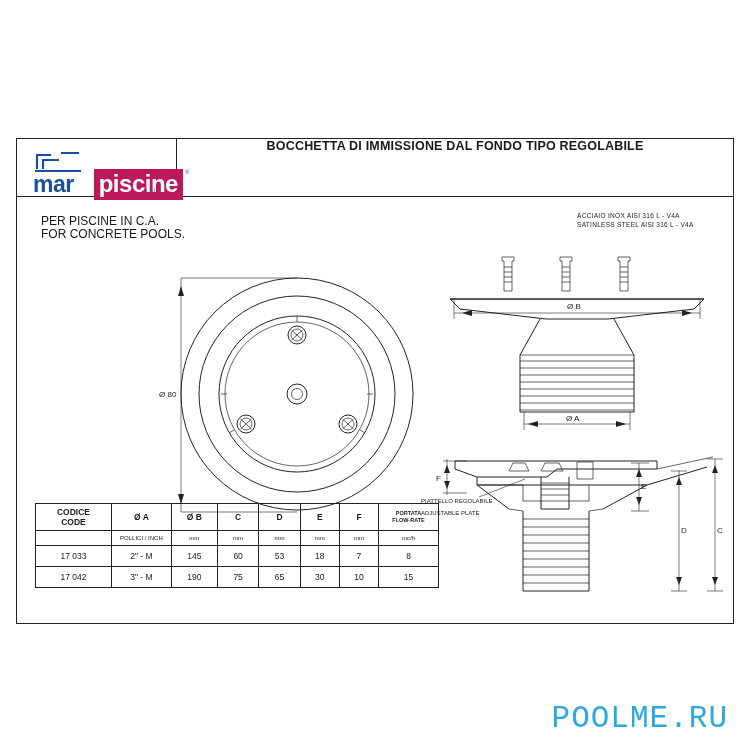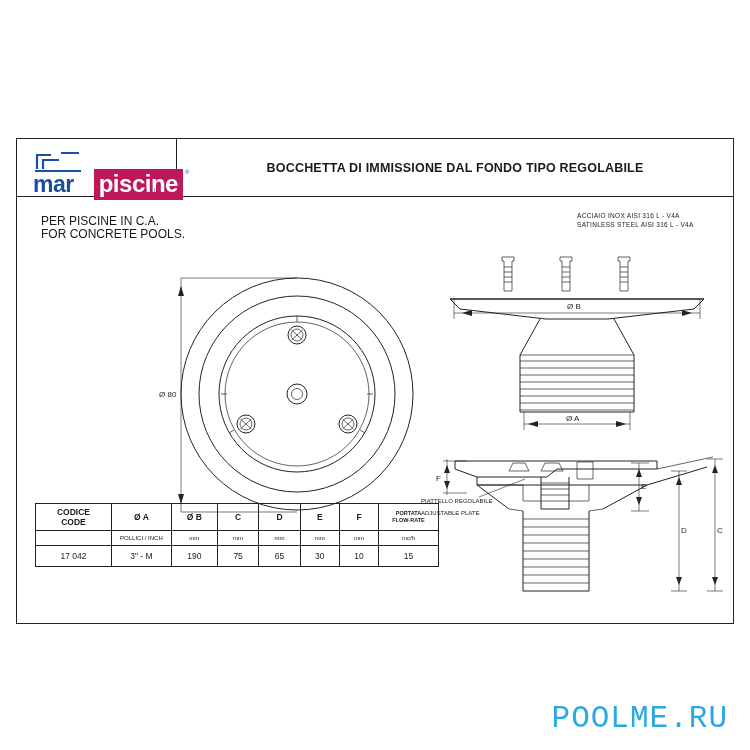--- a/index.html
+++ b/index.html
@@ -86,21 +86,20 @@
     top: 48px;
     font-size: 5px;
     color: #1b4fa0;
     letter-spacing: 0.5px;
   }
   #title-cell {
     flex: 1;
     display: flex;
     flex-direction: column;
     align-items: center;
-    justify-content: center;
     gap: 6px;
   }
   .title-line {
     font-size: 12.5px;
     font-weight: bold;
     letter-spacing: 0.2px;
   }
 
   
   #notes-left {
@@ -439,20 +438,30 @@
         <td class="hdr-unit">mm</td>
         <td class="hdr-unit">mm</td>
         <td class="hdr-unit">mm</td>
         <td class="hdr-unit">mm</td>
         <td class="hdr-unit">mm</td>
         <td class="hdr-unit">mc/h</td>
       </tr>
     </thead>
     <tbody>
       <tr>
+        <td class="row-cell">17 033</td>
+        <td class="row-cell">2" - M</td>
+        <td class="row-cell">145</td>
+        <td class="row-cell">60</td>
+        <td class="row-cell">53</td>
+        <td class="row-cell">18</td>
+        <td class="row-cell">7</td>
+        <td class="row-cell">8</td>
+      </tr>
+      <tr>
         <td class="row-cell">17 042</td>
         <td class="row-cell">3" - M</td>
         <td class="row-cell">190</td>
         <td class="row-cell">75</td>
         <td class="row-cell">65</td>
         <td class="row-cell">30</td>
         <td class="row-cell">10</td>
         <td class="row-cell">15</td>
       </tr>
     </tbody>

